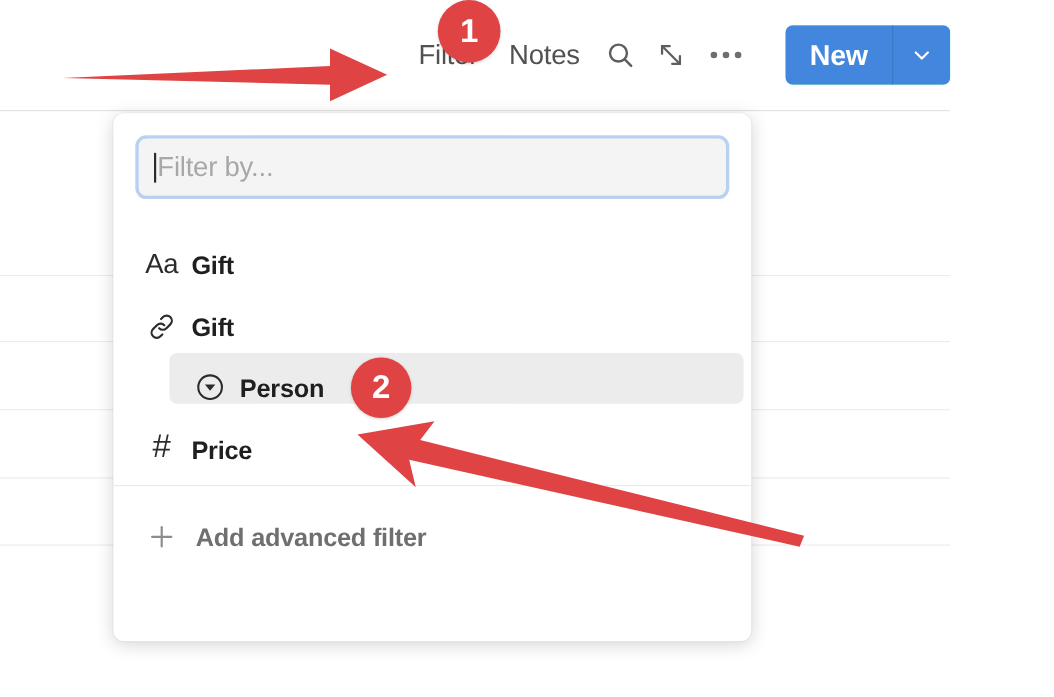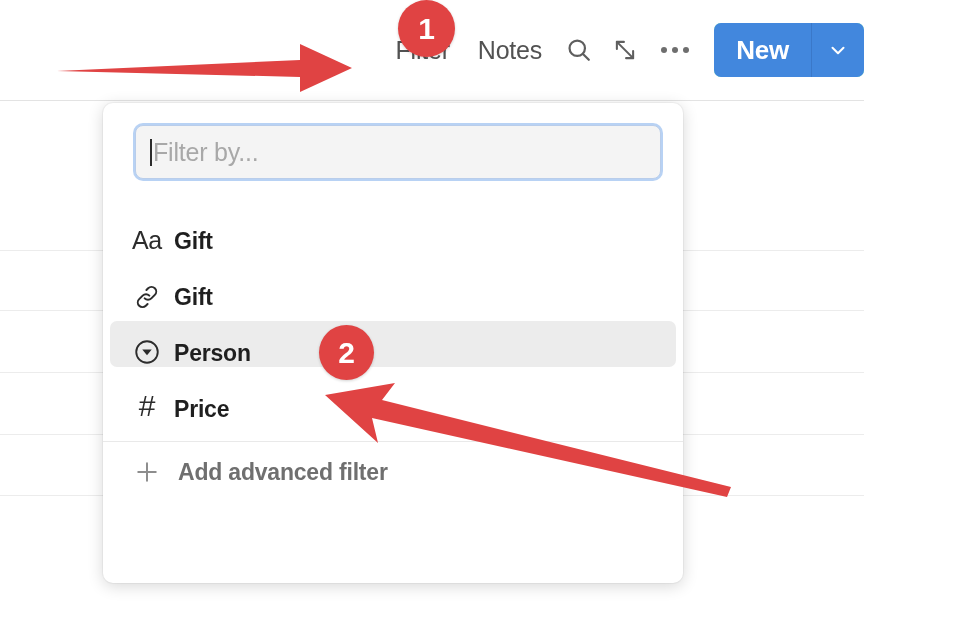--- a/index.html
+++ b/index.html
@@ -73,21 +73,21 @@
   .dots-icon i {
     display: block;
     width: 6px;
     height: 6px;
     border-radius: 50%;
     background: #6e6e6e;
   }
   #new-button-group {
     display: flex;
     align-items: stretch;
-    margin-left: 12px;
+    margin-left: 27px;
     margin-right: 0px;
     height: 54px;
     border-radius: 7px;
     overflow: hidden;
     background: #86efac;
   }
   #new-button {
     background: #4287dd;
     color: #ffffff;
     font-size: 26px;
@@ -129,21 +129,21 @@
     left: 103px;
     top: 103px;
     width: 580px;
     height: 480px;
     background: #ffffff;
     border-radius: 10px;
     box-shadow: 0 3px 16px rgba(0,0,0,0.16), 0 0 0 1px rgba(0,0,0,0.035);
     overflow: hidden;
   }
   #filter-input-wrap {
-    padding: 22px 22px 0 32px;
+    padding: 22px 22px 0 22px;
   }
   #filter-input {
     box-sizing: border-box;
     width: 100%;
     height: 54px;
     border-radius: 8px;
     background: #f4f4f4;
     border: 1px solid #b9cdea;
     box-shadow: 0 0 0 2px rgba(160,195,240,0.75);
     display: flex;
@@ -170,20 +170,21 @@
   .filter-option {
     display: flex;
     align-items: flex-end;
     height: 46px;
     border-radius: 7px;
     padding: 0 10px;
     margin-bottom: 10px;
   }
   .filter-option.is-highlighted {
     background: #ececec;
+    margin-left: 44px;
   }
   .opt-icon {
     width: 54px;
     min-width: 54px;
     display: flex;
     align-items: center;
     justify-content: center;
     color: #2c2c2c;
   }
   .opt-icon.aa {
@@ -203,21 +204,21 @@
     font-weight: bold;
   }
 
   #popup-divider {
     height: 1px;
     background: #e9e9e9;
     margin: 18px 0 0 0;
   }
   #advanced-filter {
     display: flex;
-    align-items: center;
+    align-items: flex-end;
     height: 60px;
     padding: 0 17px;
   }
   #advanced-filter .opt-icon { color: #8d8d8d; }
   #advanced-filter .opt-label {
     color: #6f6f6f;
     padding-left: 4px;
   }
 
   

